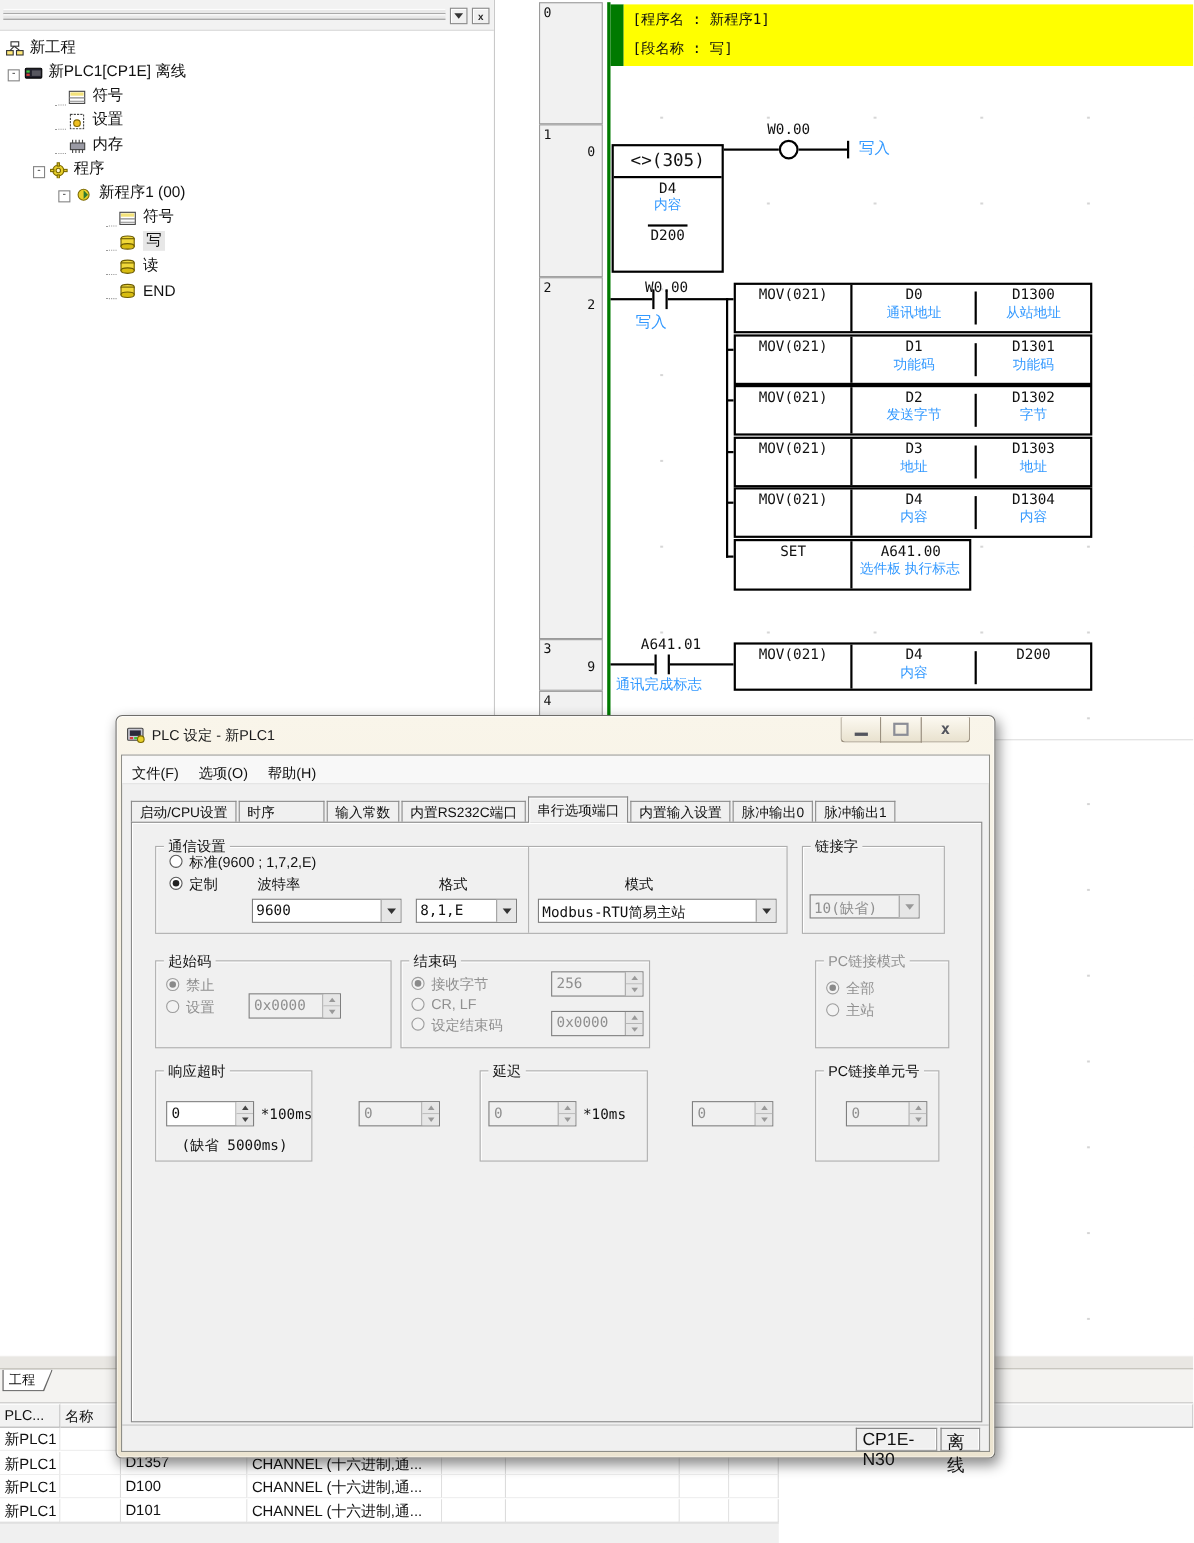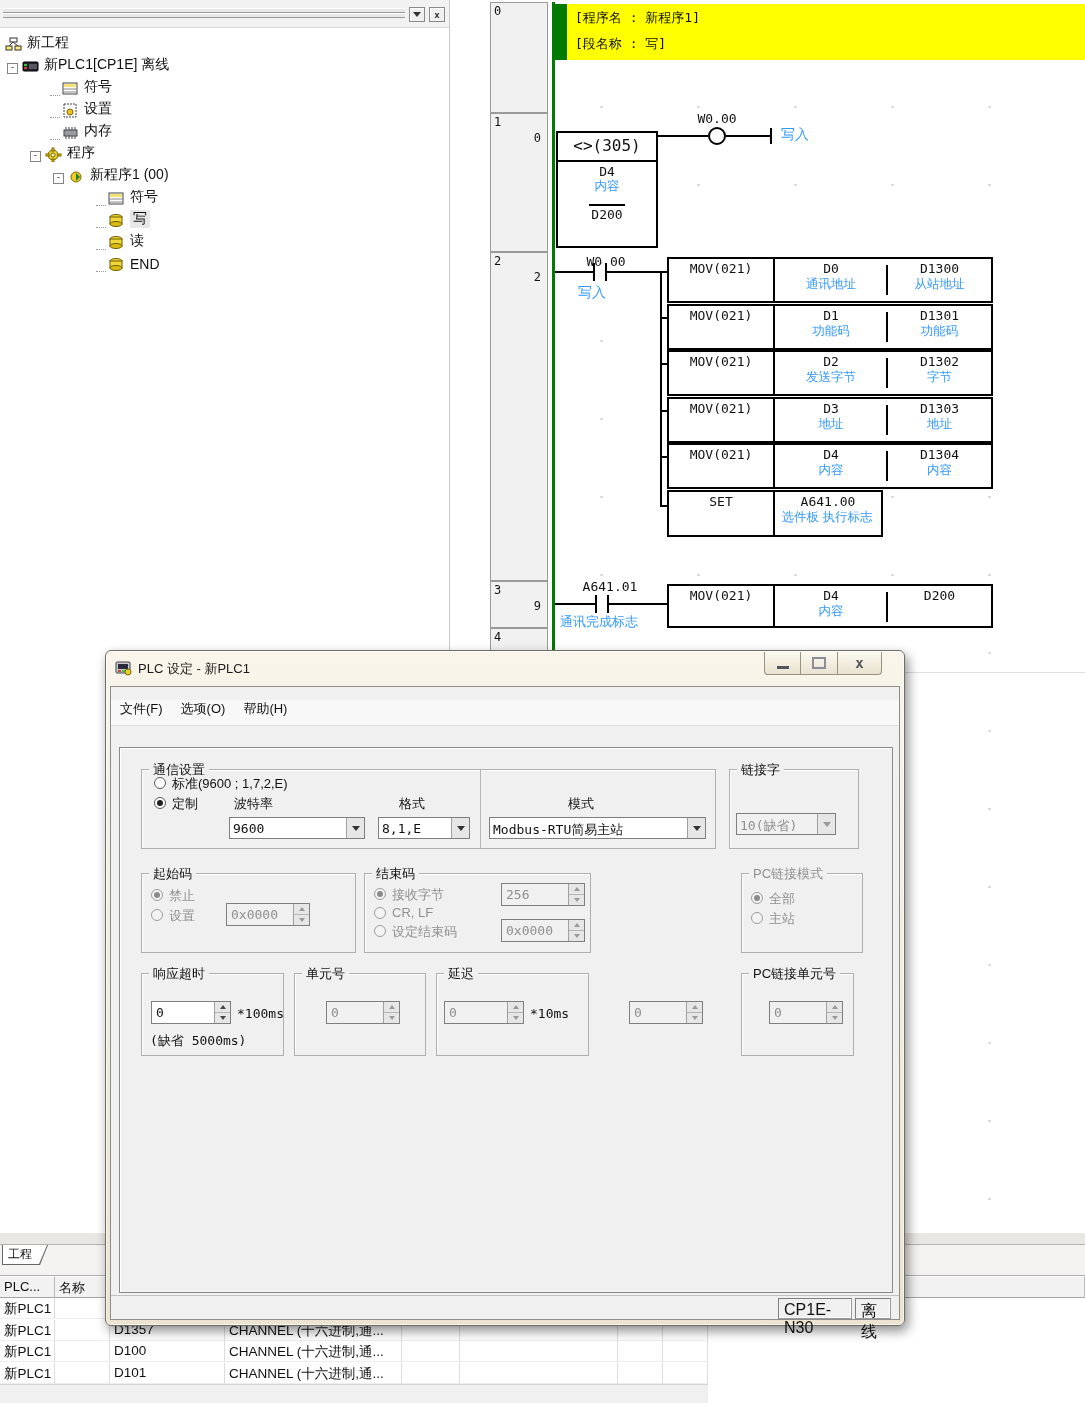--- a/index.html
+++ b/index.html
@@ -62,21 +62,21 @@
 
   
   #dlg{position:absolute;left:105px;top:650px;width:800px;height:676px;border-radius:6px;
        background:linear-gradient(#f9f5ea,#ece4d0);border:1px solid #6e6d6a;
        box-shadow:3px 5px 12px rgba(0,0,0,.45), inset 0 0 0 1px rgba(255,255,255,.6);box-sizing:border-box;z-index:10;}
   #dlgClient{position:absolute;left:4px;right:4px;top:35px;bottom:5px;background:#f0f0f0;border:1px solid #8e8e88;}
   .dlgTitle{position:absolute;left:32px;top:9px;font-size:13px;color:#1b1b1b;}
   .capBtn{position:absolute;top:1px;height:23px;background:linear-gradient(#fcf9f1,#e9e2cf);
           border:1px solid #9b9180;border-top:none;display:flex;align-items:center;justify-content:center;box-sizing:border-box;}
   .menuBar{position:absolute;left:5px;right:5px;top:36px;height:25px;background:#f8f8f8;border-bottom:1px solid #e0e0e0;
-           display:flex;align-items:flex-start;font-size:13px;margin-top:13px;}
+           display:flex;align-items:flex-end;font-size:13px;}
   .menuItem{padding:0 9px;}
   .tabStrip{position:absolute;left:13px;top:73px;height:24px;display:flex;align-items:flex-end;}
   .tab{height:20px;background:#f0f0f0;border:1px solid #8a8a8a;border-bottom:none;font-size:12.5px;
        padding:2px 7px 0 7px;margin-right:2px;box-sizing:border-box;white-space:nowrap;}
   .tab.active{height:24px;padding-top:4px;z-index:3;position:relative;box-shadow:inset 1px 1px 0 #fff;}
   .pageFrame{position:absolute;left:13px;top:96px;width:772px;height:544px;border:1px solid #8a8a8a;
              box-shadow:inset 1px 1px 0 #fff;background:#f0f0f0;}
   .grp{position:absolute;border:1px solid #aeaeae;box-shadow:inset 1px 1px 0 #fff;box-sizing:border-box;}
   .glabel{position:absolute;top:-9px;left:7px;background:#f0f0f0;padding:0 4px;font-size:13px;white-space:nowrap;}
   .rb{position:absolute;width:12px;height:12px;border:1px solid #5a5a5a;border-radius:50%;background:#fff;box-sizing:border-box;}
@@ -467,20 +467,30 @@
     </div>
 
     <div id="dlgClient"></div>
 
     <div class="menuBar">
       <span class="menuItem">文件(F)</span>
       <span class="menuItem">选项(O)</span>
       <span class="menuItem">帮助(H)</span>
     </div>
 
+    <div class="tabStrip">
+      <div class="tab">启动/CPU设置</div>
+      <div class="tab" style="width:78px">时序</div>
+      <div class="tab">输入常数</div>
+      <div class="tab">内置RS232C端口</div>
+      <div class="tab active">串行选项端口</div>
+      <div class="tab">内置输入设置</div>
+      <div class="tab">脉冲输出0</div>
+      <div class="tab">脉冲输出1</div>
+    </div>
     <div class="pageFrame"></div>
 
     <div class="grp" style="left:35px;top:118px;width:575px;height:80px">
       <span class="glabel">通信设置</span>
       <div style="position:absolute;left:338px;top:0;bottom:0;width:1px;background:#b5b5b5"></div>
     </div>
     <span class="rb" style="left:48px;top:126px"></span>
     <span class="rlabel" style="left:66px;top:124px">标准(9600 ; 1,7,2,E)</span>
     <span class="rb on" style="left:48px;top:146px"></span>
     <span class="rlabel" style="left:66px;top:144px">定制</span>
@@ -583,25 +593,22 @@
       <span class="ud">
           <span class="ub">
             <i class="tup"></i>
           </span>
           <span class="ub">
             <i class="tdn"></i>
           </span>
         </span>
     </div>
     <span class="unitlbl" style="left:131px;top:355px">*100ms</span>
-    <span class="unitlbl" style="left:44px;top:381px">(缺省 5000ms)</span>
-
-    <div class="grp" style="left:188px;top:322px;width:132px;height:83px">
-      <span class="glabel">单元号</span>
-    </div>
+    <span class="unitlbl" style="left:59px;top:381px">(缺省 5000ms)</span>
+
     <div class="spin dis" style="left:220px;top:350px;width:74px">
       <span class="val">0</span>
       <span class="ud">
           <span class="ub">
             <i class="tup"></i>
           </span>
           <span class="ub">
             <i class="tdn"></i>
           </span>
         </span>

